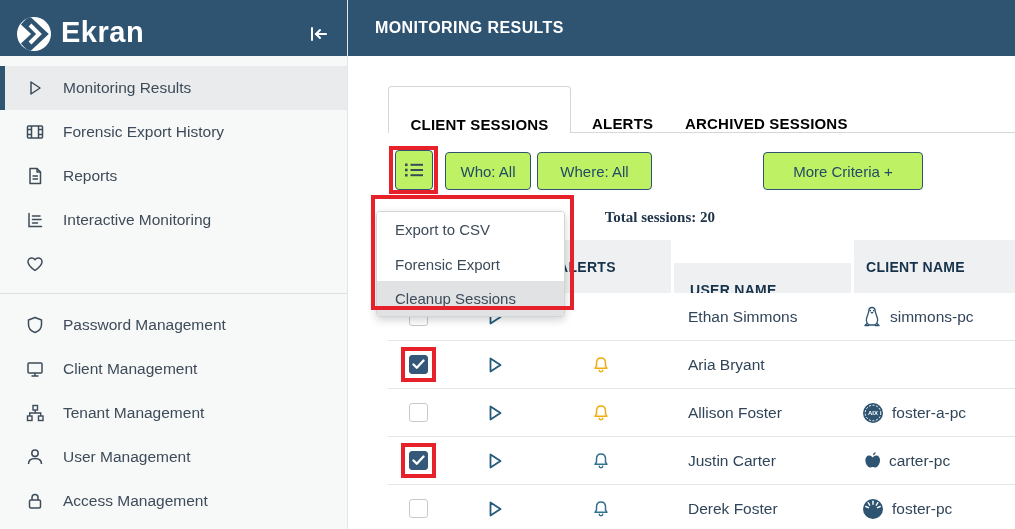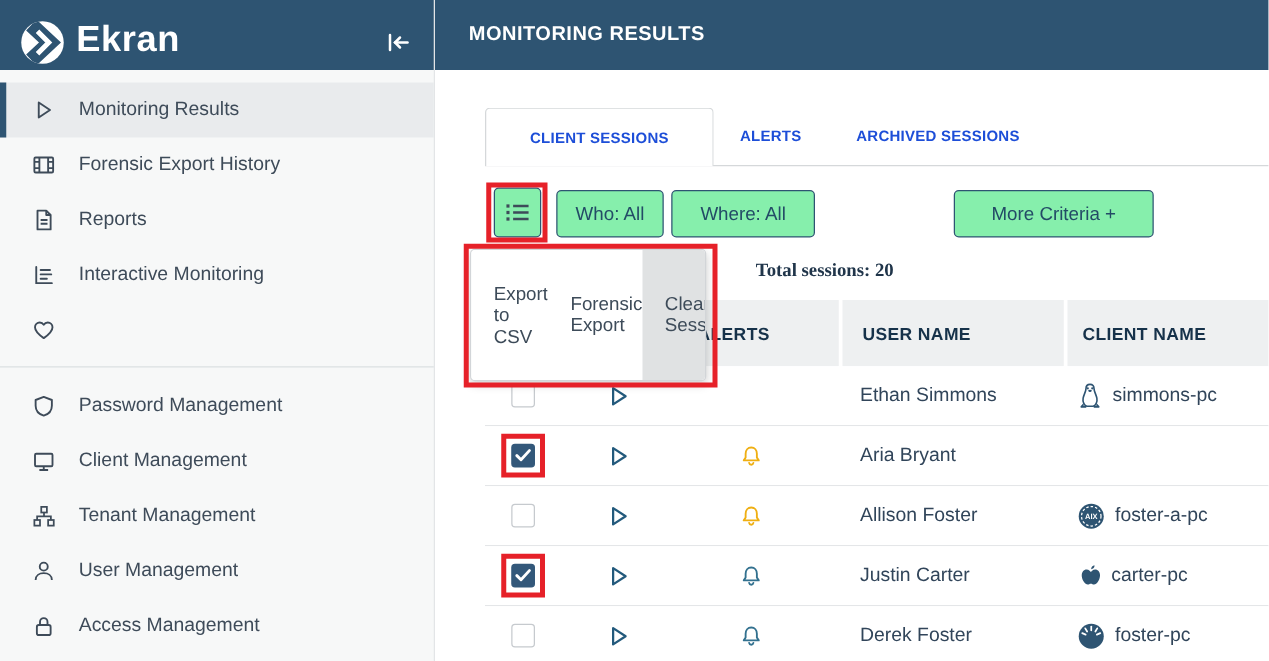--- a/index.html
+++ b/index.html
@@ -24,41 +24,41 @@
 
   
   #topbar { position:absolute; left:348px; top:0; width:667px; height:56px; background:#2e5472; display:flex; align-items:center; }
   #topbar-title { color:#fff; font-size:16px; font-weight:600; letter-spacing:.4px; padding-left:27px; }
 
   
   #content { position:absolute; left:348px; top:56px; width:667px; height:473px; background:#fff; }
 
   
   #tabs-line { position:absolute; left:40px; right:0; top:76px; height:1px; background:#d5d8da; z-index:1; }
-  .tab { position:absolute; top:30px; height:46px; display:flex; align-items:center; font-size:12px; font-weight:600; color:#1d4ed8; letter-spacing:.2px; cursor:pointer; }
+  .tab { position:absolute; top:30px; height:46px; display:flex; align-items:flex-end; font-size:15px; font-weight:600; color:#000000; letter-spacing:.2px; cursor:pointer; }
   .tab.active { left:40px; width:183px; height:47px; justify-content:center; background:#fff; border:1px solid #d5d8da; border-bottom:none; border-radius:4px 4px 0 0; z-index:2; }
   #tab-alerts { left:244px; }
   #tab-archived { left:337px; }
 
   
-  .fbtn { position:absolute; top:96px; height:38px; border:1px solid #2e5472; border-radius:4px; background:#86efac; color:#234b66; font-size:15px; display:flex; align-items:center; justify-content:center; cursor:pointer; font-family:"Liberation Sans",sans-serif; }
+  .fbtn { position:absolute; top:96px; height:38px; border:1px solid #2e5472; border-radius:4px; background:#bef264; color:#234b66; font-size:15px; display:flex; align-items:center; justify-content:center; cursor:pointer; font-family:"Liberation Sans",sans-serif; }
   #menu-btn { left:47px; top:94px; width:38px; height:40px; }
   #fbtn-who { left:97px; width:86px; }
   #fbtn-where { left:189px; width:115px; }
   #fbtn-when { left:310px; width:98px; }
   #fbtn-more { left:415px; width:160px; }
 
   
   #sessions-counter { position:absolute; left:187px; top:153px; width:180px; text-align:right; font-size:15px; font-weight:700; color:#20354a; z-index:1; white-space:nowrap;font-family:Liberation Serif, serif; }
 
   
   .th-block { position:absolute; top:184px; height:53px; background:#eef0f1; display:flex; align-items:center; }
   #th1 { left:40px; width:283px; }
   #th1 .th-text { position:absolute; left:170px; }
-  #th2 { left:326px; width:177px; padding-left:16px; }
+  #th2 { left:326px; width:177px; padding-left:16px;margin-top:23px; }
   #th3 { left:506px; width:161px; padding-left:12px; }
   .th-text { font-size:14px; font-weight:700; color:#16324a; letter-spacing:.3px; }
 
   
   #table-body { position:absolute; left:40px; top:237px; width:627px; }
   .trow { position:relative; height:48px; border-bottom:1px solid #e4e6e8; background:#fff; }
   .cb-wrap { position:absolute; left:21px; top:14px; width:19px; height:19px; }
   .cb { width:19px; height:19px; border:1px solid #c6cace; border-radius:3px; background:#fff; cursor:pointer; display:flex; align-items:center; justify-content:center; }
   .cb.checked { background:#33587a; border-color:#33587a; }
   .cb .check-svg { display:none; }
@@ -67,21 +67,21 @@
   .play-wrap { position:absolute; left:97px; top:14px; cursor:pointer; }
   .bell-wrap { position:absolute; left:204px; top:15px; }
   .bell-wrap.yellow { color:#efaf13; }
   .bell-wrap.blue { color:#33718f; }
   .user-cell { position:absolute; left:300px; top:0; height:48px; display:flex; align-items:center; font-size:15.5px; color:#31455a; }
   .client-cell { position:absolute; left:474px; top:0; height:48px; display:flex; align-items:center; gap:8px; font-size:15.5px; color:#31455a; }
   .os-ico { display:none; align-items:center; }
   .os-ico.show { display:flex; }
 
   
-  #dropdown { position:absolute; left:28px; top:143px; width:189px; height:106px; background:#fff; border:1px solid #d2d5d8; border-radius:4px; box-shadow:0 3px 8px rgba(0,0,0,.18); z-index:5; display:flex; flex-direction:row; overflow:hidden; }
+  #dropdown { position:absolute; left:28px; top:155px; width:189px; height:106px; background:#fff; border:1px solid #d2d5d8; border-radius:4px; box-shadow:0 3px 8px rgba(0,0,0,.18); z-index:5; display:flex; flex-direction:column; overflow:hidden; }
   .menu-item { flex:1; display:flex; align-items:center; padding-left:18px; font-size:15px; color:#3d4b59; cursor:pointer; background:#fff; }
   .menu-item.highlighted { background:#e0e2e3; }
 
   
   .annotation { position:absolute; border:4px solid #e62129; z-index:6; pointer-events:none; }
   #ann-menu-btn { left:41px; top:90px; width:49px; height:48px; }
   #ann-dropdown { left:23px; top:139px; width:203px; height:115px; }
 </style>
 </head>
 <body>

